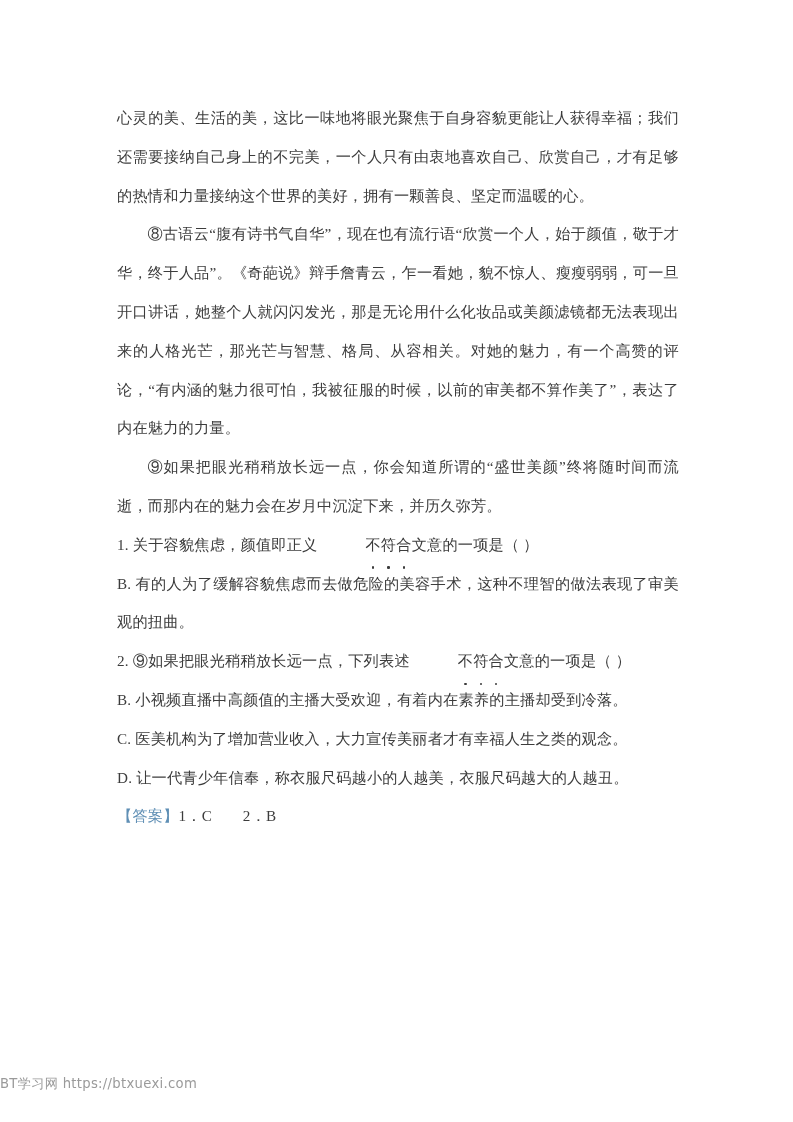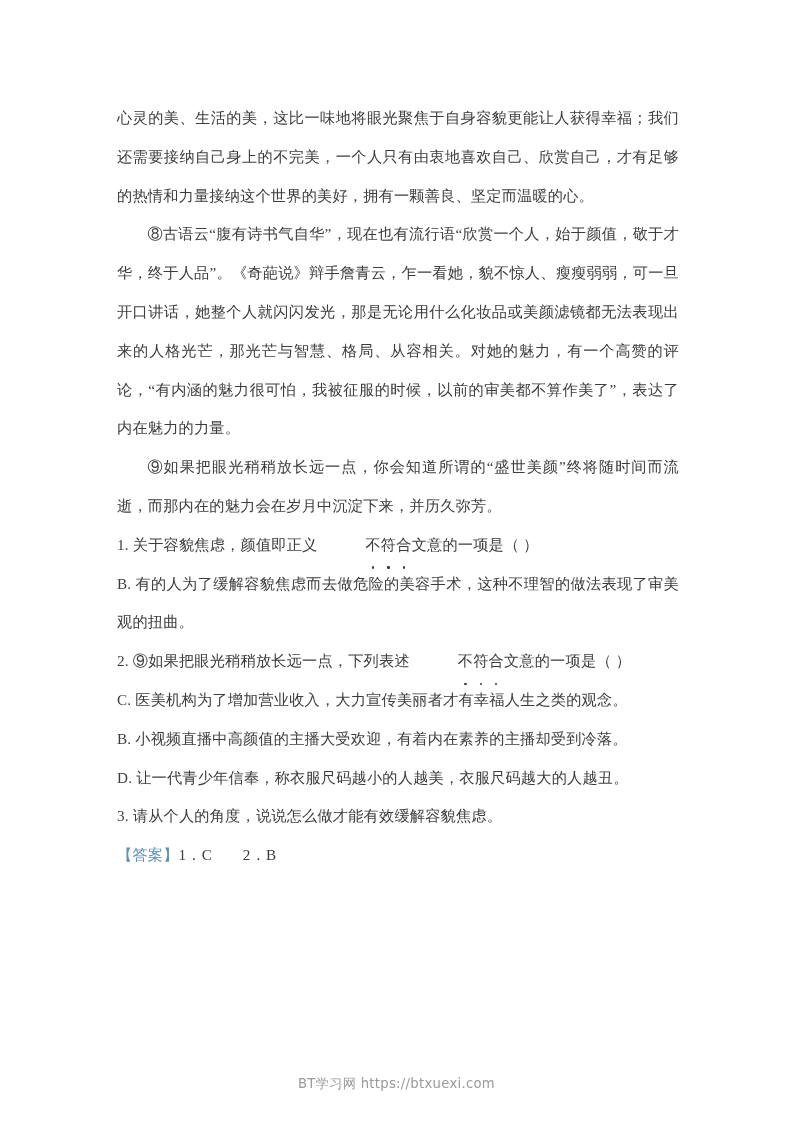--- a/index.html
+++ b/index.html
@@ -72,21 +72,21 @@
     color: #5f8fb5;
   }
   .opt-label {
     display: inline;
   }
   .footer {
     position: absolute;
     left: 0;
     top: 1068px;
     width: 793px;
-    text-align: center;
+    text-align: left;
     color: #9a9a9a;
     font-size: 13.2px;
     font-family: "DejaVu Sans", "Liberation Sans", sans-serif;
     letter-spacing: 0.3px;
   }
 </style>
 </head>
 <body>
 
 <div class="page">
@@ -112,38 +112,34 @@
 
 
 
     <p class="line qline">
       <span>2.</span>
       <span>⑨如果把眼光稍稍放长远一点，下列表述</span><span class="emph"><span class="ch">不</span><span class="ch">符</span><span class="ch">合</span></span><span>文意的一项是（    ）</span>
     </p>
 
 
     <p class="line qline">
-      <span class="opt-label">C.</span>
-      <span>医美机构为了增加营业收入，大力宣传美丽者才有幸福人生之类的观念。</span>
+      <span class="opt-label">B.</span>
+      <span>小视频直播中高颜值的主播大受欢迎，有着内在素养的主播却受到冷落。</span>
     </p>
 
     <p class="line qline">
-      <span class="opt-label">B.</span>
-      <span>小视频直播中高颜值的主播大受欢迎，有着内在素养的主播却受到冷落。</span>
+      <span class="opt-label">C.</span>
+      <span>医美机构为了增加营业收入，大力宣传美丽者才有幸福人生之类的观念。</span>
     </p>
 
     <p class="line qline">
       <span class="opt-label">D.</span>
       <span>让一代青少年信奉，称衣服尺码越小的人越美，衣服尺码越大的人越丑。</span>
     </p>
 
-    <p class="line qline">
-      <span>3.</span>
-      <span>请从个人的角度，说说怎么做才能有效缓解容貌焦虑。</span>
-    </p>
 
     <p class="line qline">
       <span class="tag-blue">【答案】</span><span>1．C　　2．B</span>
     </p>
 
   </div>
 
   <div class="footer">BT学习网 https://btxuexi.com</div>
 
 </div>

